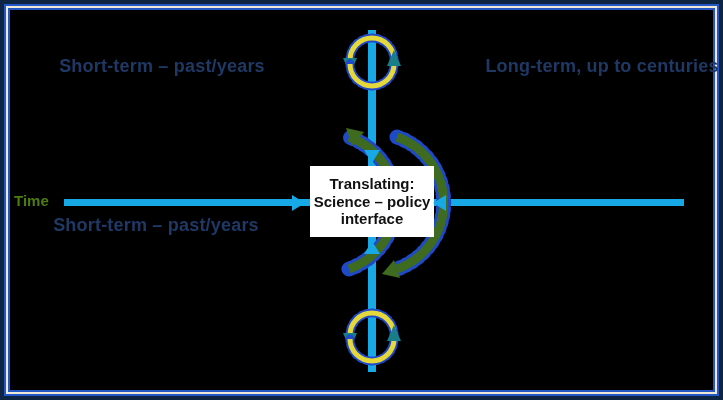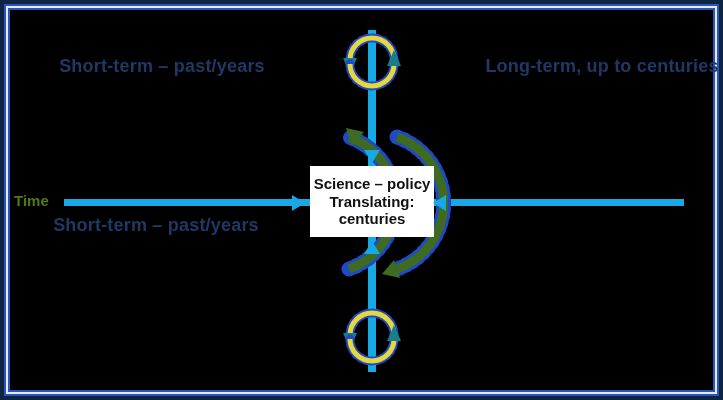--- a/index.html
+++ b/index.html
@@ -73,23 +73,23 @@
   <svg class="cycle-center" width="176" height="176" viewBox="0 0 176 176">
     <path d="M 64 154 A 70 70 0 0 0 64 22" fill="none" stroke="#1e49c8" stroke-width="15" stroke-dasharray="2.5 4.5" stroke-linecap="round"></path>
     <path d="M 64 154 A 70 70 0 0 0 64 22" fill="none" stroke="#3e6b1f" stroke-width="9"></path>
     <polygon points="79,17 67,31 61,13" fill="#3e6b1f"></polygon>
     <path d="M 112 22 A 70 70 0 0 1 112 154" fill="none" stroke="#1e49c8" stroke-width="15" stroke-dasharray="2.5 4.5" stroke-linecap="round"></path>
     <path d="M 112 22 A 70 70 0 0 1 112 154" fill="none" stroke="#3e6b1f" stroke-width="9"></path>
     <polygon points="97,159 109,145 115,163" fill="#3e6b1f"></polygon>
   </svg>
 
   <div class="center-box">
+    <span>Translating:</span>
     <span>Science – policy</span>
-    <span>Translating:</span>
-    <span>centuries</span>
+    <span>interface</span>
   </div>
 
   <div class="arrowhead ah-left"></div>
   <div class="arrowhead ah-right"></div>
   <div class="arrowhead ah-top"></div>
   <div class="arrowhead ah-bottom"></div>
 
   <svg class="cycle-small cycle-top" width="64" height="64" viewBox="0 0 64 64">
     <path d="M 54 30 A 22 22 0 0 0 10 30" fill="none" stroke="#1e49c8" stroke-width="9" stroke-dasharray="2 3.5" stroke-linecap="round"></path>
     <path d="M 54 30 A 22 22 0 0 0 10 30" fill="none" stroke="#e5d83b" stroke-width="5"></path>

